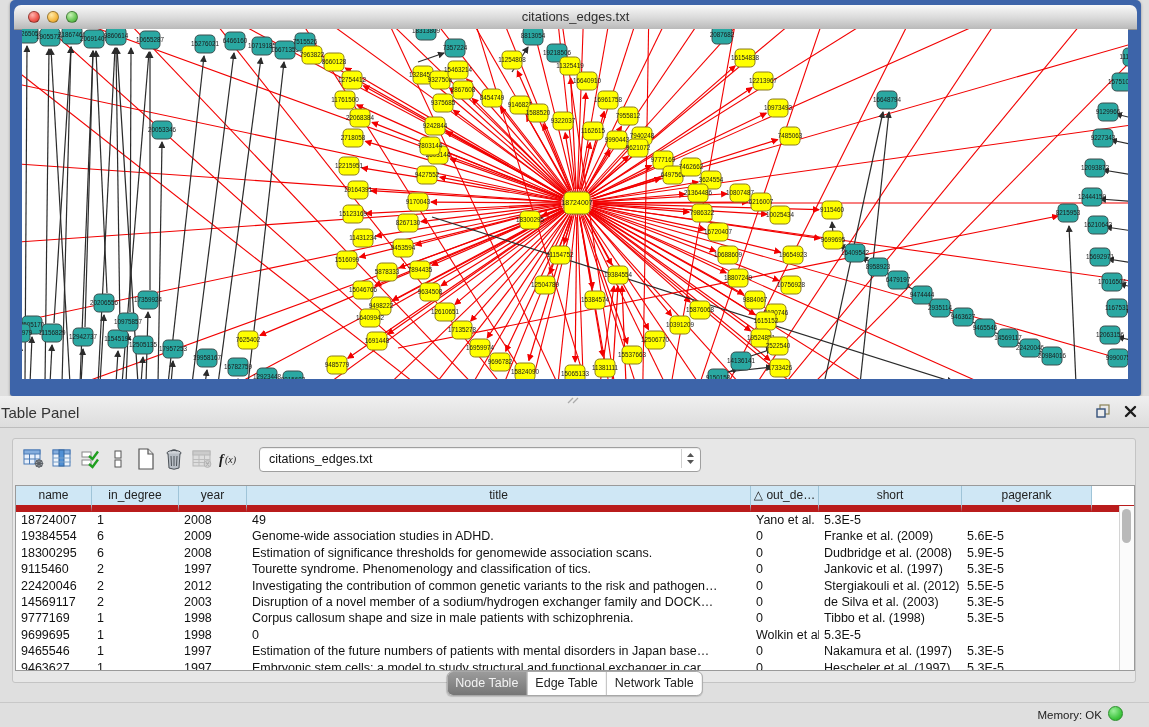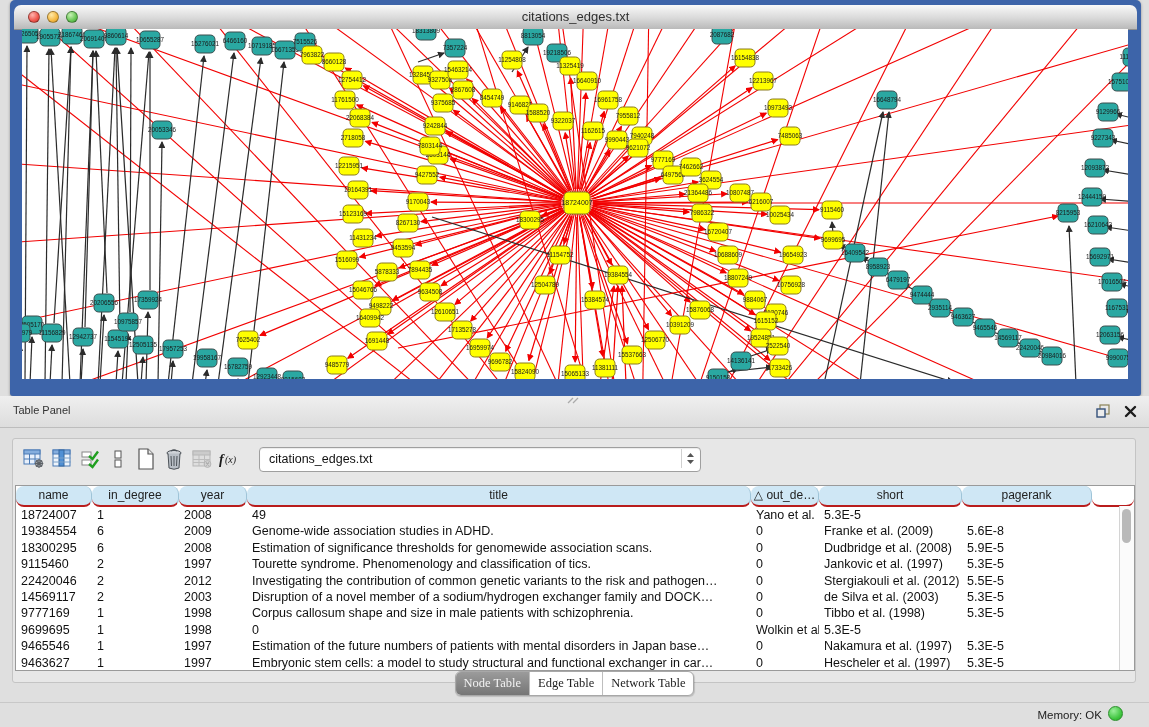--- a/index.html
+++ b/index.html
@@ -19,49 +19,49 @@
   .lights{position:absolute;left:14px;top:6px;display:flex;gap:7px;}
   .light{width:12px;height:12px;border-radius:50%;border:1px solid rgba(0,0,0,.35);box-sizing:border-box;}
   .light.red{background:radial-gradient(circle at 35% 30%,#ffb3ad,#ee554c 60%,#c93a32);}
   .light.yellow{background:radial-gradient(circle at 35% 30%,#ffe9a8,#f5b841 60%,#d59a28);}
   .light.green{background:radial-gradient(circle at 35% 30%,#c9f2b6,#67c654 60%,#44a238);}
   .net-canvas{position:absolute;left:12px;top:29px;width:1106px;height:350px;background:#fff;}
   .net-canvas svg{display:block;}
   
   .panel-bar{position:absolute;left:0;top:396px;width:1149px;height:31px;
     background:linear-gradient(#efefef,#ddd);border-bottom:1px solid #bdbdbd;}
-  .panel-title{position:absolute;left:13px;top:8px;font-size:11px;color:#333;}
+  .panel-title{position:absolute;left:1px;top:8px;font-size:15px;color:#333;}
   .panel-bar-icons{position:absolute;right:12px;top:8px;display:flex;gap:14px;align-items:center;}
   .split-grip{position:absolute;left:566px;top:1px;width:16px;height:7px;opacity:.8;}
   .panel-container{position:absolute;left:12px;top:438px;width:1124px;height:245px;
     background:#e7e7e7;border:1px solid #c4c4c4;border-radius:3px;box-sizing:border-box;}
   
   .toolbar{position:absolute;left:8px;top:7px;height:26px;display:flex;align-items:center;gap:3px;}
   .tbtn{width:25px;height:24px;display:flex;align-items:center;justify-content:center;border-radius:3px;}
   .combo{margin-left:14px;width:440px;height:23px;background:#fff;border:1px solid #9f9f9f;
     border-radius:4px;position:relative;box-shadow:inset 0 1px 1px rgba(0,0,0,.08);}
   .combo-text{position:absolute;left:9px;top:4px;font-size:12.5px;color:#111;}
   .combo-arrows{position:absolute;right:1px;top:1px;width:17px;height:19px;border-left:1px solid #d0d0d0;
     display:flex;align-items:center;justify-content:center;}
   
   .tablebox{position:absolute;left:2px;top:46px;width:1120px;height:186px;background:#fff;
     border:1px solid #9a9a9a;box-sizing:border-box;overflow:hidden;}
   .tgrid{display:grid;grid-template-columns:76px 87px 68px 504px 68px 143px 130px 1fr;}
-  .th{background:#cfe7f5;border-right:1px solid #9fc4d8;border-bottom:2px solid #b91c1c;
+  .th{background:#cfe7f5;border-right:1px solid #9fc4d8;border-bottom:7px solid #b91c1c;
     font-size:12px;color:#222;text-align:center;height:19px;line-height:19px;
-    overflow:hidden;white-space:nowrap;border-radius:8px;}
+    overflow:hidden;white-space:nowrap;}
   .td{font-size:12.5px;color:#111;height:16.4px;line-height:16.4px;padding-left:5px;
     overflow:hidden;white-space:nowrap;box-sizing:border-box;}
   .vscroll{position:absolute;right:0;top:20px;bottom:0;width:14px;background:#fbfbfb;border-left:1px solid #d4d4d4;}
   .vthumb{position:absolute;left:2px;top:3px;width:9px;height:34px;background:#b9b9b9;border-radius:5px;}
   
   .tabs{position:absolute;left:50%;transform:translateX(-50%);top:671px;height:23px;display:flex;
     background:#fff;border:1px solid #a8a8a8;border-radius:6px;overflow:hidden;
     box-shadow:0 1px 1px rgba(0,0,0,.15);}
-  .tab{padding:0 8px;font-size:12.5px;line-height:23px;color:#222;border-left:1px solid #bdbdbd;font-family:Liberation Serif, serif;}
+  .tab{padding:0 8px;font-size:12.5px;line-height:23px;color:#222;border-left:1px solid #bdbdbd;}
   .tab:first-child{border-left:none;}
   .tab.sel{background:linear-gradient(#9b9b9b,#767676);color:#f3f3f3;}
   
   .status-line{position:absolute;left:0;top:702px;width:1149px;height:1px;background:#c8c8c8;}
   .memory{position:absolute;right:47px;top:709px;font-size:11.5px;color:#222;text-align:center;}
   .memdot{position:absolute;right:26px;top:706px;width:15px;height:15px;border-radius:50%;
     border:1px solid #2a8f2a;background:radial-gradient(circle at 35% 30%,#9aef9a,#3ec43e 65%,#2aa42a);box-sizing:border-box;}
 </style>
 </head>
 <body>
@@ -704,21 +704,21 @@
           <div class="td">5.3E-5</div>
           <div class="td"></div>
         </div>
         <div class="tgrid">
           <div class="td">19384554</div>
           <div class="td">6</div>
           <div class="td">2009</div>
           <div class="td">Genome-wide association studies in ADHD.</div>
           <div class="td">0</div>
           <div class="td">Franke et al. (2009)</div>
-          <div class="td">5.6E-8</div>
+          <div class="td">5.6E-5</div>
           <div class="td"></div>
         </div>
         <div class="tgrid">
           <div class="td">18300295</div>
           <div class="td">6</div>
           <div class="td">2008</div>
           <div class="td">Estimation of significance thresholds for genomewide association scans.</div>
           <div class="td">0</div>
           <div class="td">Dudbridge et al. (2008)</div>
           <div class="td">5.9E-5</div>

